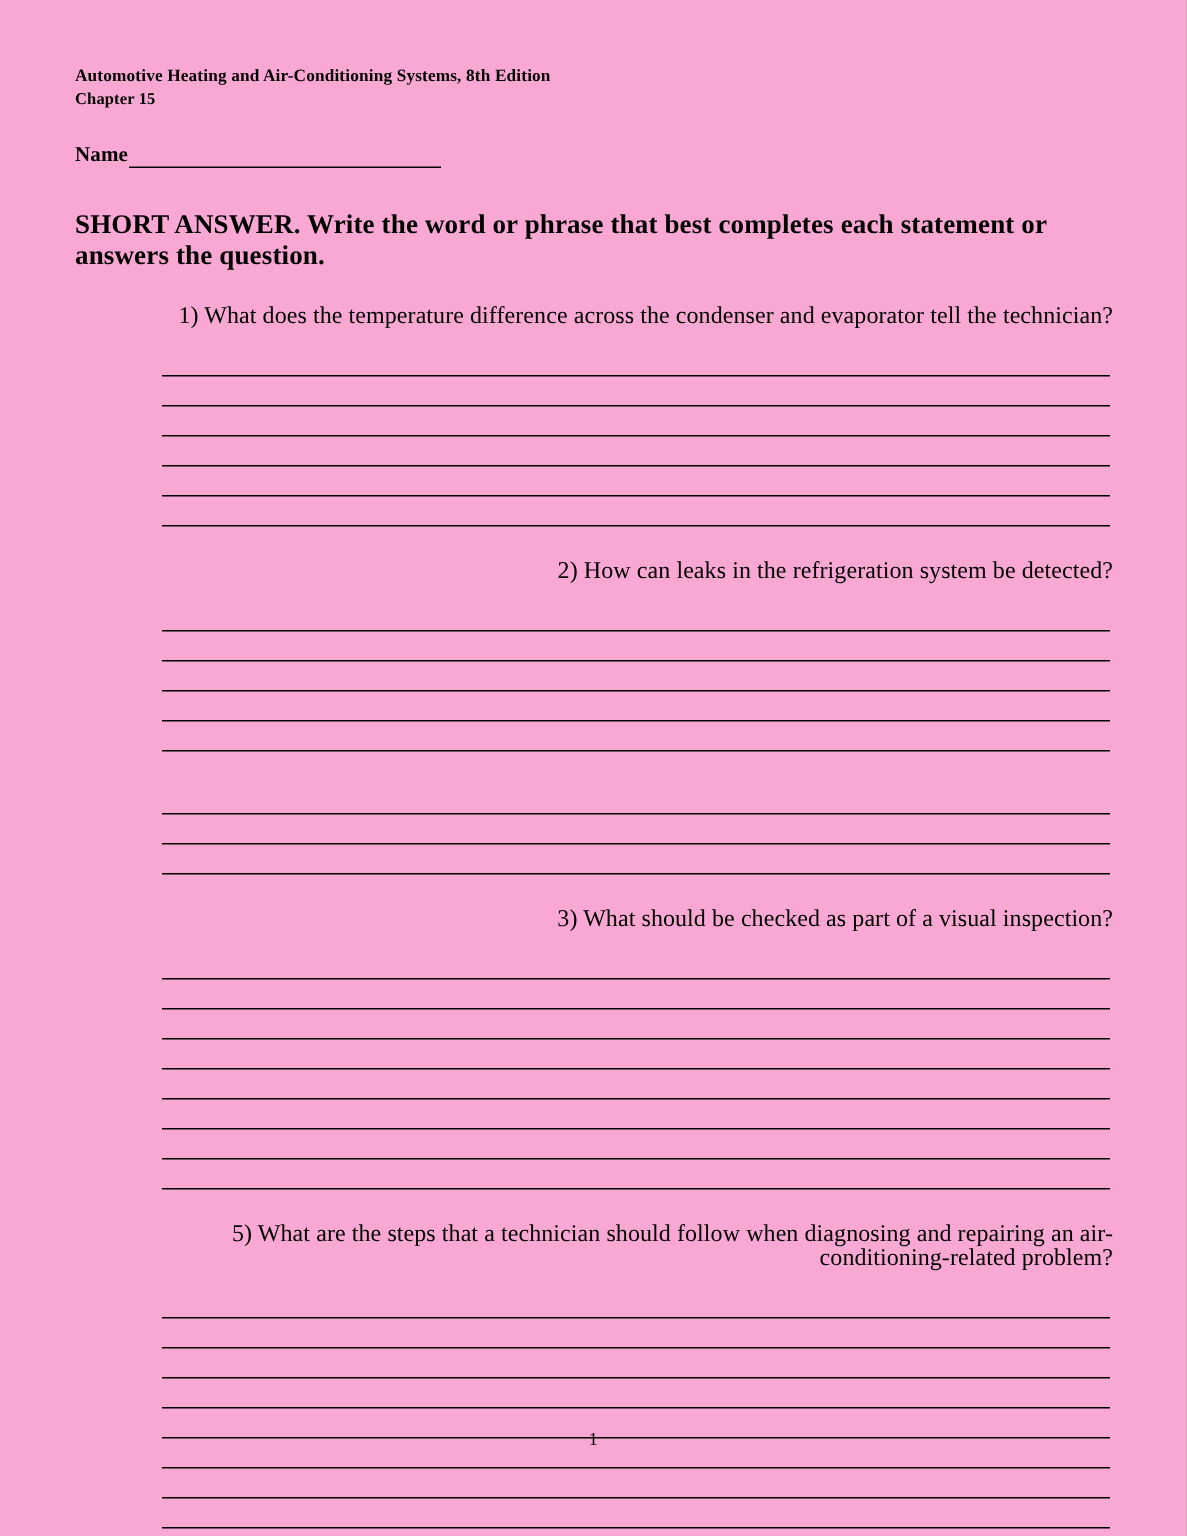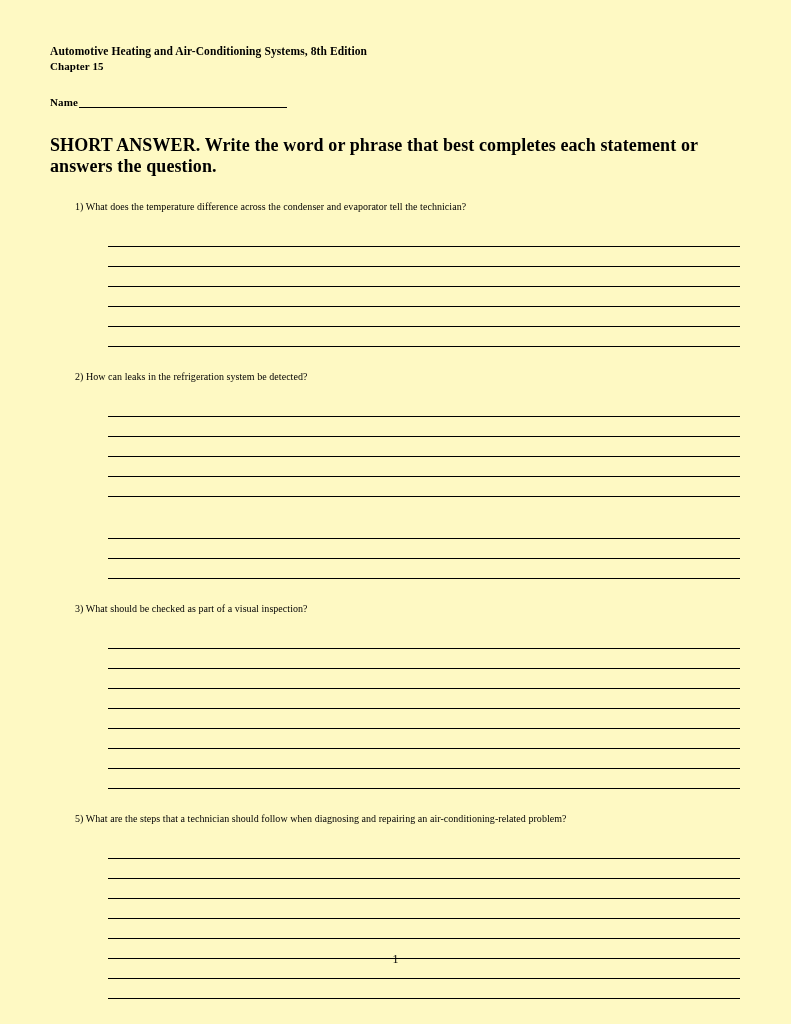--- a/index.html
+++ b/index.html
@@ -3,21 +3,21 @@
 <meta charset="utf-8">
 <style>
   html, body {
     margin: 0;
     padding: 0;
     background: #b0b0b0;
   }
   .page {
     width: 791px;
     height: 1024px;
-    background: #fef9c3;
+    background: #f9a8d4;
     position: relative;
     margin: 0 auto;
     font-family: "Liberation Serif", serif;
     color: #000000;
     overflow: hidden;
     box-sizing: border-box;
   }
   .content {
     position: absolute;
     left: 50px;
@@ -37,45 +37,46 @@
     letter-spacing: 0.1px;
   }
   .name-row {
     margin-top: 22px;
     font-size: 11.5px;
     font-weight: bold;
     display: flex;
     align-items: flex-end;
   }
   .name-label {
-    font-size: 11px;
+    font-size: 14px;
     font-weight: bold;
     letter-spacing: 0.1px;
   }
   .name-blank {
     width: 208px;
     border-bottom: 1px solid #000;
     height: 11px;
     margin-left: 1px;
   }
   .instructions {
     margin-top: 27px;
     font-size: 18px;
     font-weight: bold;
     letter-spacing: 0.1px;
   }
   .question-block {
     margin-top: 22px;
   }
   .q-text {
-    font-size: 10px;
+    font-size: 16px;
     line-height: 16px;
     padding-left: 38px;
     text-indent: -13px;
     letter-spacing: 0.05px;
+    text-align: right;
   }
   .answer-lines {
     margin-top: 12px;
     padding-left: 58px;
   }
   .answer-line {
     border-bottom: 1px solid #000000;
     height: 19px;
     width: 632px;
   }

